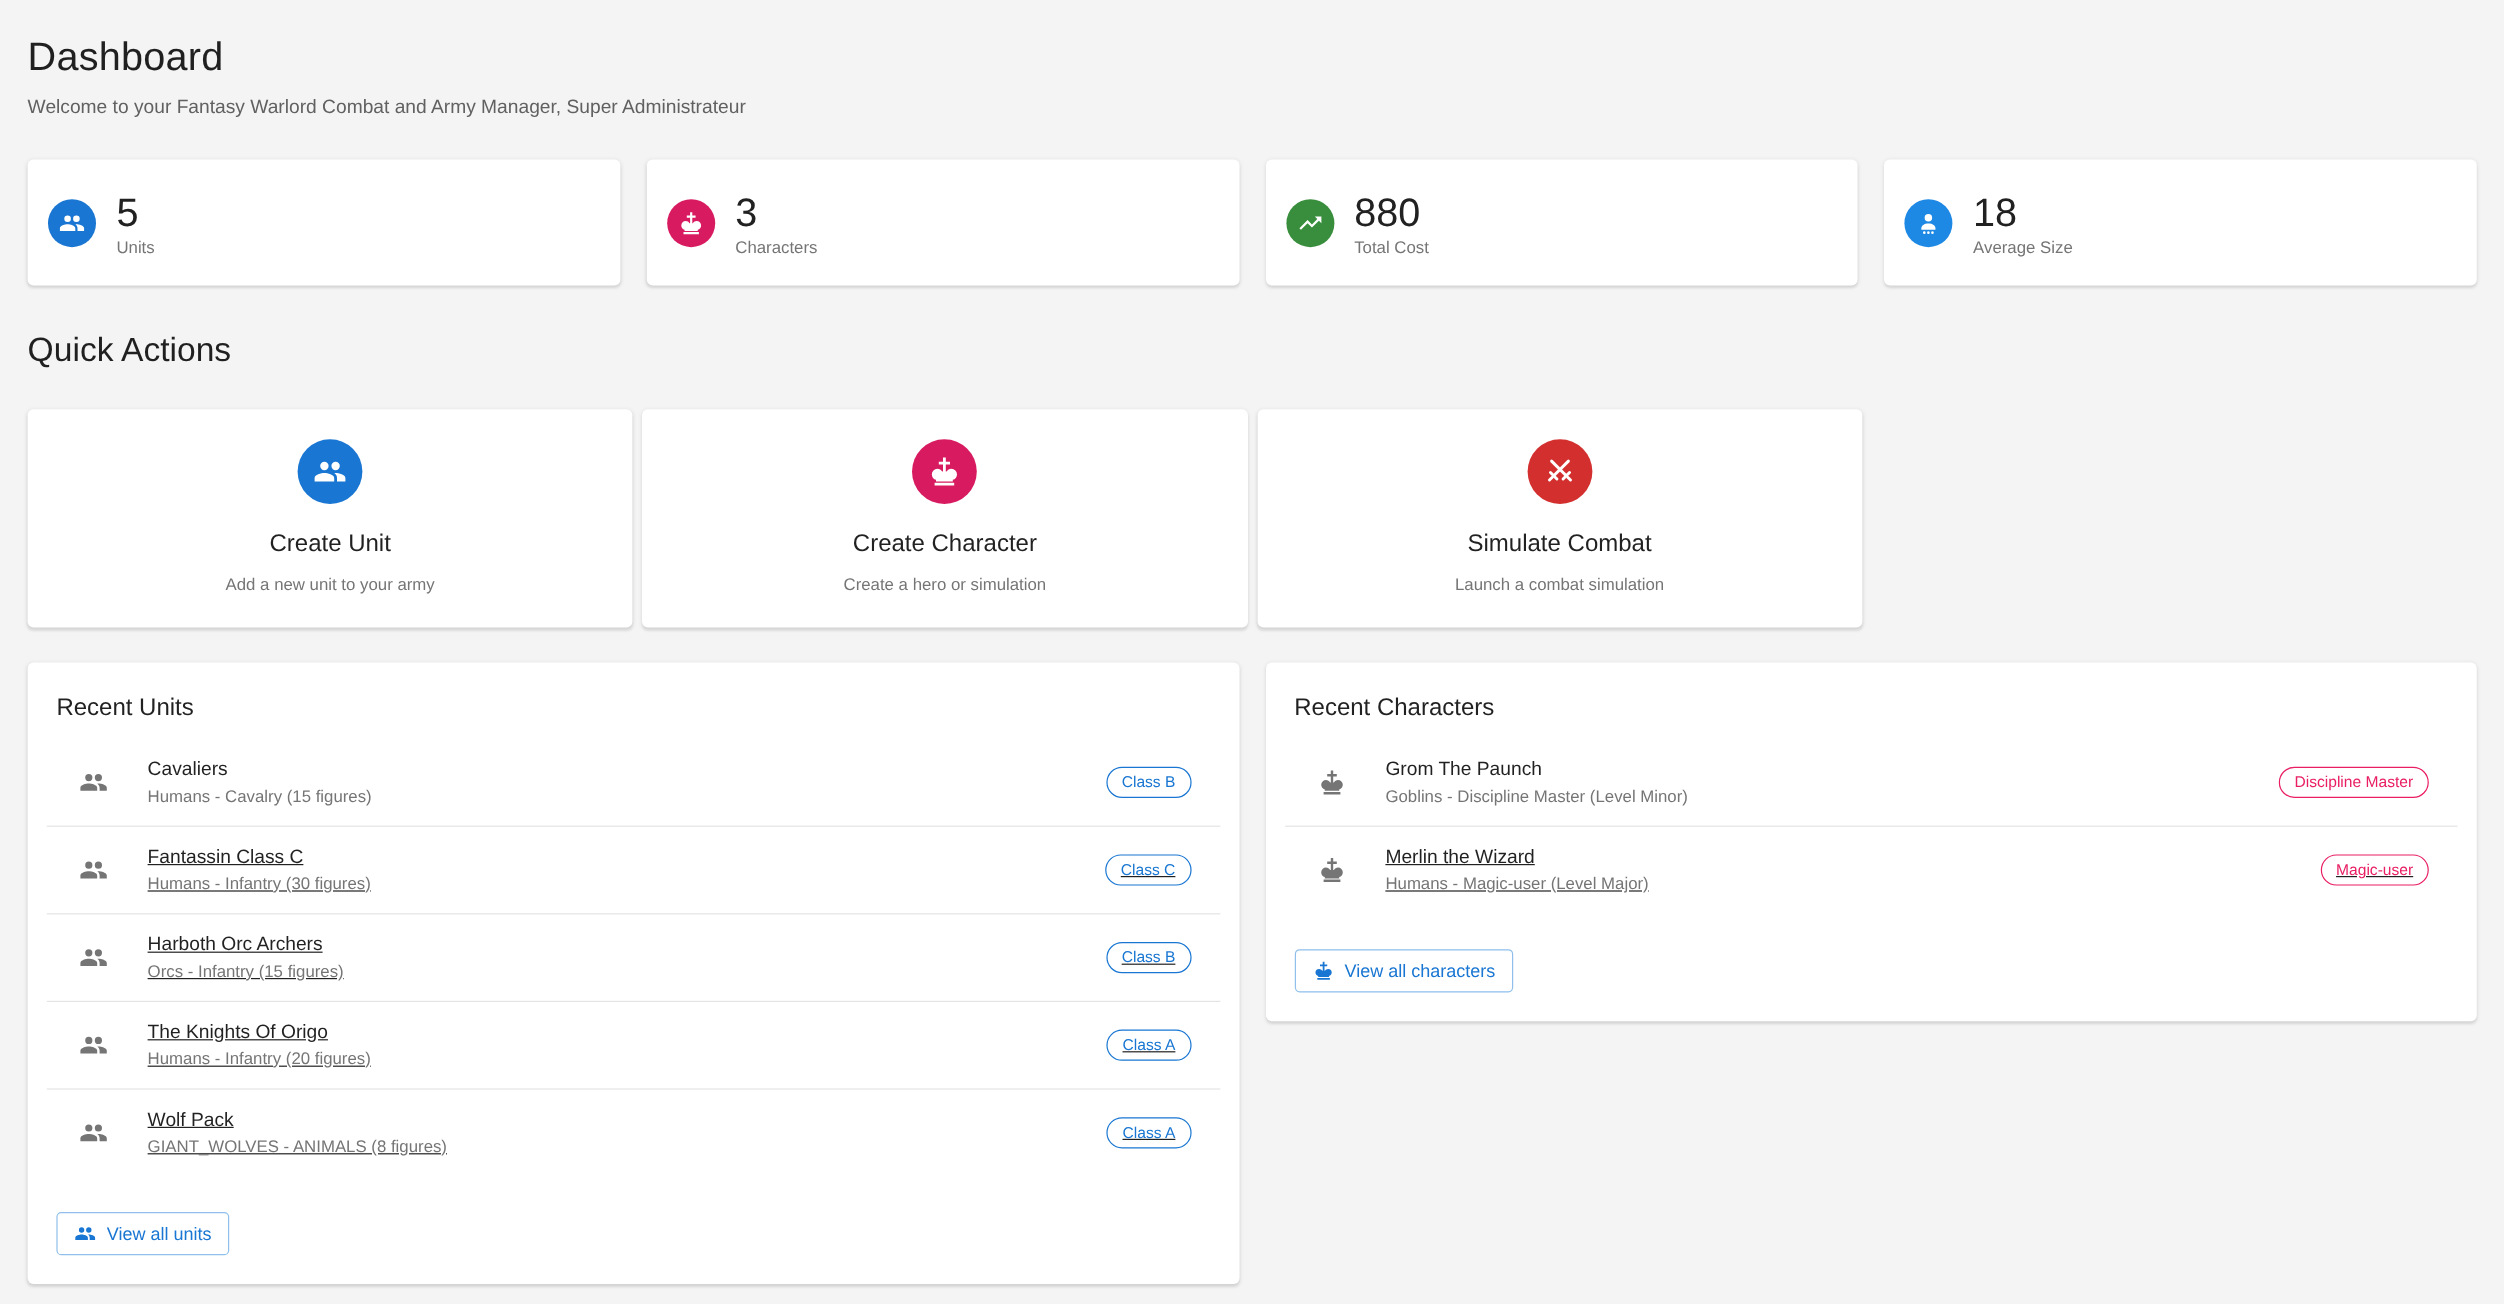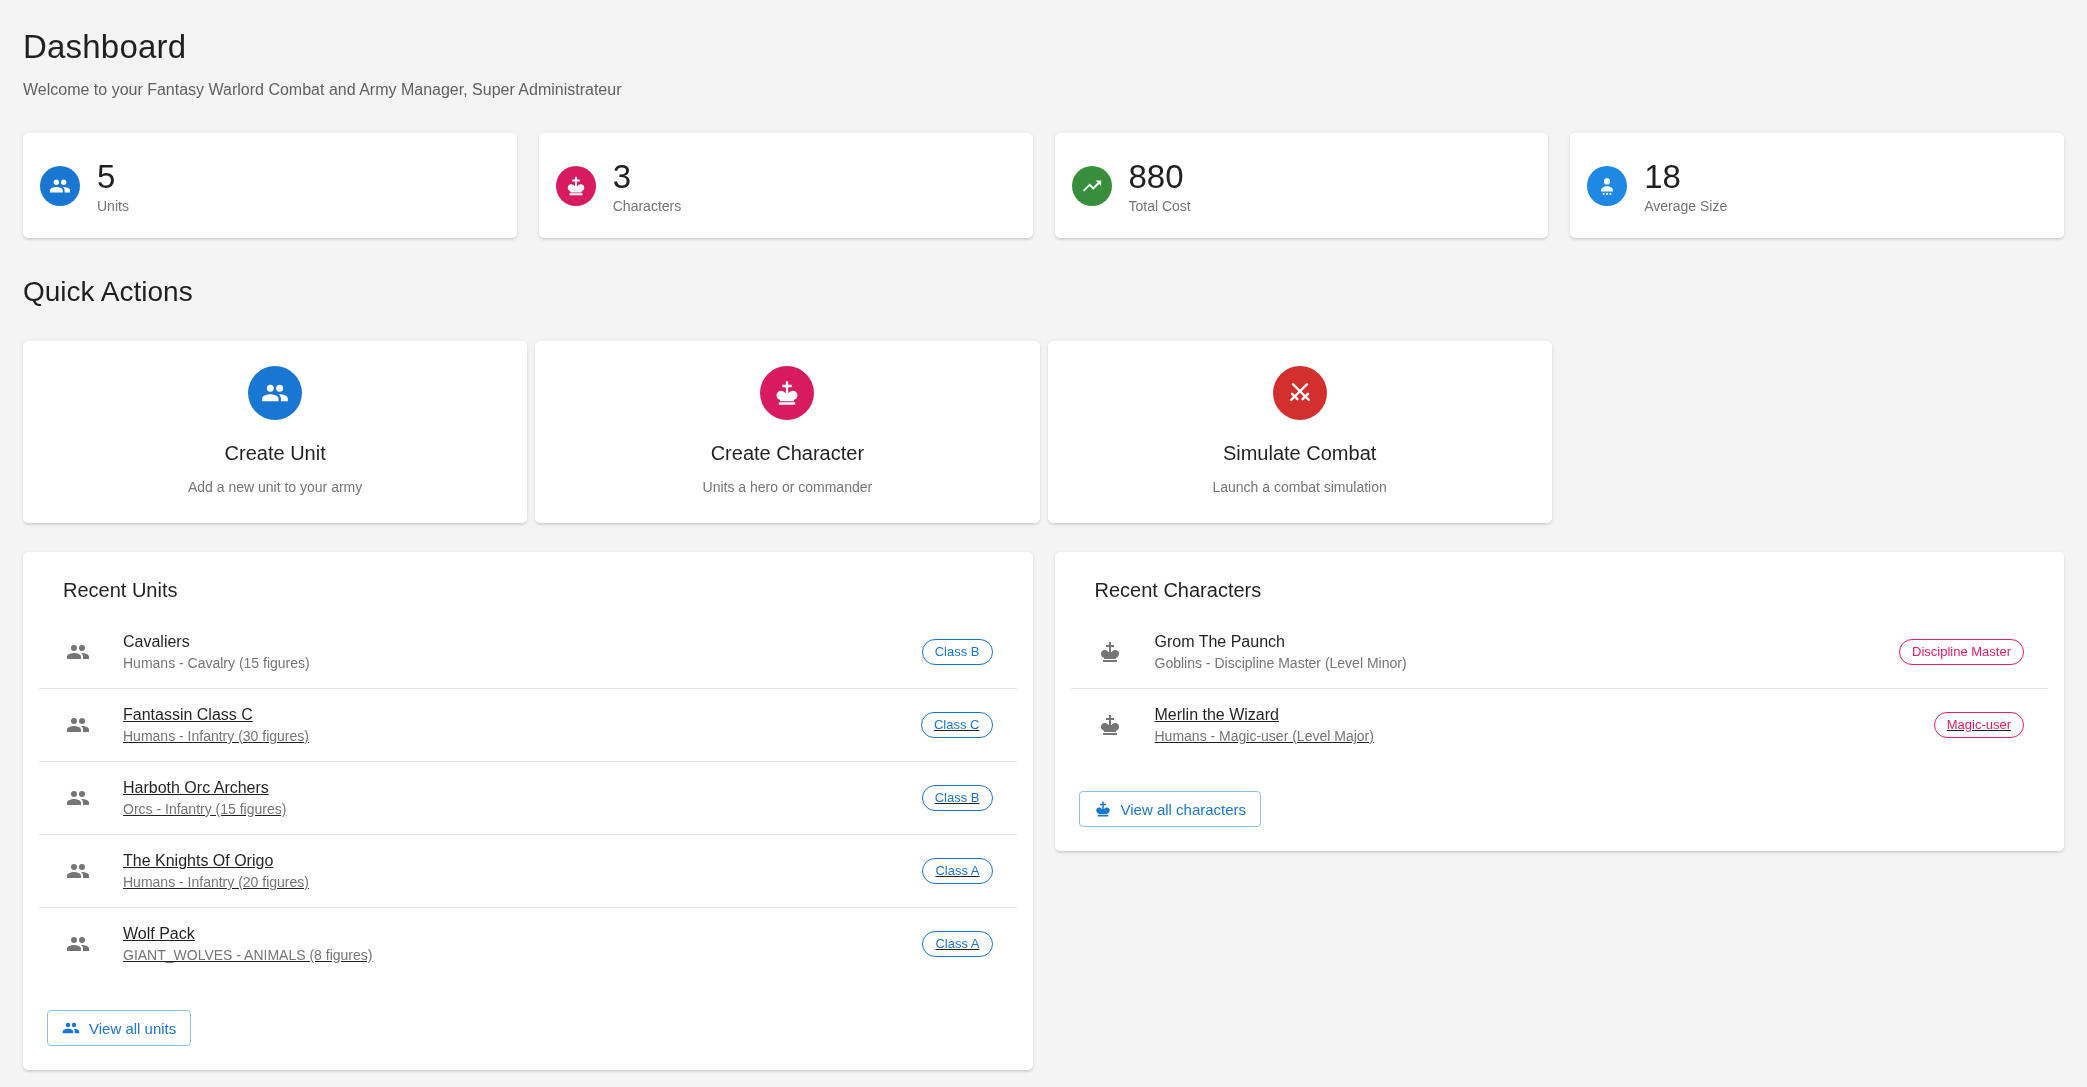--- a/index.html
+++ b/index.html
@@ -31,21 +31,21 @@
   
   h2.section-heading { font-size: 28px; font-weight: 500; margin: 38px 0 0; }
   .actions-row { display: grid; grid-template-columns: repeat(4,1fr); gap: 8px; margin-top: 33px; }
   .action-card { height: 182px; text-align: center; padding-top: 25px; cursor: pointer; }
   .action-title { font-size: 20px; font-weight: 500; margin-top: 22px; }
   .action-sub { font-size: 14px; color: #757575; margin-top: 14px; }
 
   
   .bottom-row { display: grid; grid-template-columns: 1fr 1fr; gap: 22px; margin-top: 29px; align-items: start; }
   .list-card { padding-bottom: 24px; }
-  h3.card-heading { font-size: 20px; font-weight: 500; margin: 0; padding: 27px 40px 0; }
+  h3.card-heading { font-size: 20px; font-weight: 500; margin: 0; padding: 27px 24px 0; }
   .list { margin: 13px 16px 0; }
   .list-row { height: 73px; display: flex; align-items: center; padding: 0 24px 0 27px; }
   .list-row + .list-row { border-top: 1px solid #e4e4e4; text-decoration: underline; }
   .row-icon { color: #757575; flex: none; }
   .row-text { margin-left: 33px; flex: 1; min-width: 0; }
   .row-title { font-size: 16px; color: rgba(0,0,0,.87); }
   .row-sub { font-size: 14px; color: #757575; margin-top: 4px; }
   .chip { flex: none; border: 1px solid var(--chip, #1976d2); color: var(--chip, #1976d2);
           border-radius: 14px; height: 26px; line-height: 24px; padding: 0 12px; font-size: 13px; }
   .outline-btn { display: inline-flex; align-items: center; gap: 9px; margin: 30px 0 0 24px;
@@ -166,21 +166,21 @@
         <div class="action-sub">Add a new unit to your army</div>
       </div>
 
       <div class="card action-card">
         <span class="circle lg" style="background: rgb(216, 27, 96);">
           <svg class="ico i28">
             <use href="#chess-king-icon"></use>
           </svg>
         </span>
         <div class="action-title">Create Character</div>
-        <div class="action-sub">Units a hero or commander</div>
+        <div class="action-sub">Create a hero or simulation</div>
       </div>
 
       <div class="card action-card">
         <span class="circle lg" style="background: rgb(211, 47, 47);">
           <svg class="ico i28">
             <use href="#sword-cross-icon"></use>
           </svg>
         </span>
         <div class="action-title">Simulate Combat</div>
         <div class="action-sub">Launch a combat simulation</div>

